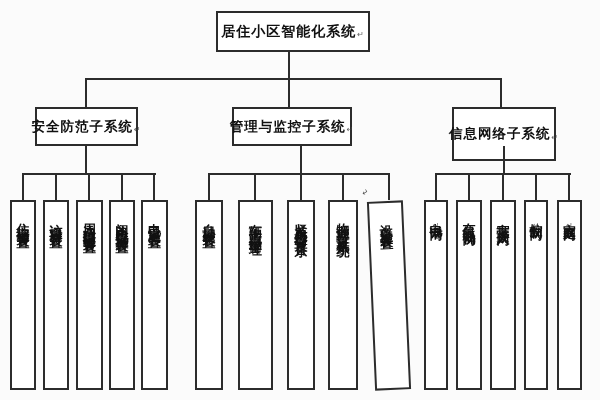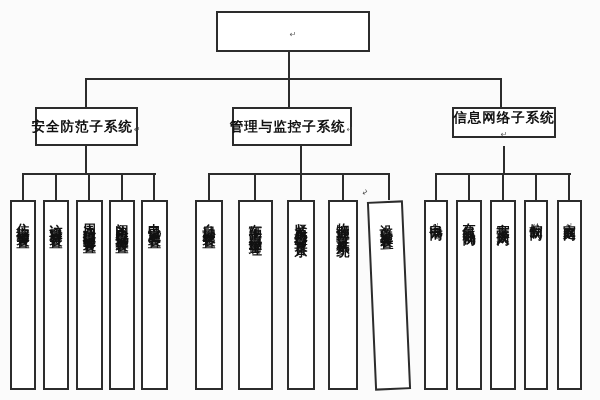--- a/index.html
+++ b/index.html
@@ -35,38 +35,39 @@
     position:absolute;left:362px;top:188px;font-size:8px;color:#555;
     transform:rotate(-30deg);
   }
 </style>
 </head>
 <body>
 
 <div class="canvas">
 
   <div class="box hbox root" style="left:216px;top:11px;width:154px;height:41px;">
+    <span>居住小区智能化系统</span>
       <span class="mark">↵</span>
   </div>
 
   <div class="line" style="left:288px;top:52px;width:2px;height:27px;"></div>
   <div class="line" style="left:85px;top:78px;width:417px;height:2px;"></div>
   <div class="line" style="left:85px;top:78px;width:2px;height:29px;"></div>
   <div class="line" style="left:288px;top:78px;width:2px;height:29px;"></div>
   <div class="line" style="left:500px;top:78px;width:2px;height:29px;"></div>
 
   <div class="box hbox" style="left:35px;top:107px;width:103px;height:39px;">
     <span>安全防范子系统</span>
       <span class="mark">↵</span>
   </div>
   <div class="box hbox" style="left:232px;top:107px;width:120px;height:39px;">
     <span>管理与监控子系统</span>
       <span class="mark">↵</span>
   </div>
-  <div class="box hbox" style="left:452px;top:107px;width:104px;height:31px;flex-direction:column;">
+  <div class="box hbox" style="left:452px;top:107px;width:104px;height:54px;">
     <span>信息网络子系统</span>
       <span class="mark">↵</span>
   </div>
 
   <div class="line" style="left:85px;top:146px;width:2px;height:28px;"></div>
   <div class="line" style="left:22px;top:173px;width:134px;height:2px;"></div>
   <div class="line" style="left:22px;top:173px;width:2px;height:27px;"></div>
   <div class="line" style="left:55px;top:173px;width:2px;height:27px;"></div>
   <div class="line" style="left:88px;top:173px;width:2px;height:27px;"></div>
   <div class="line" style="left:121px;top:173px;width:2px;height:27px;"></div>

